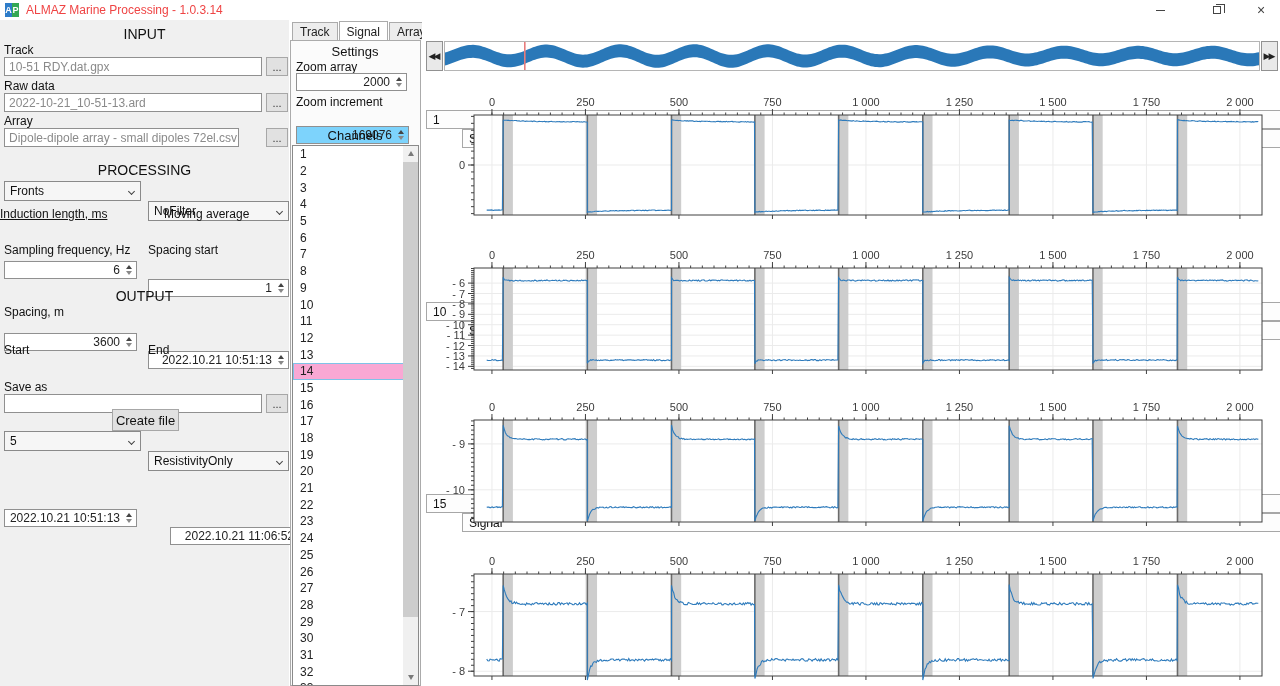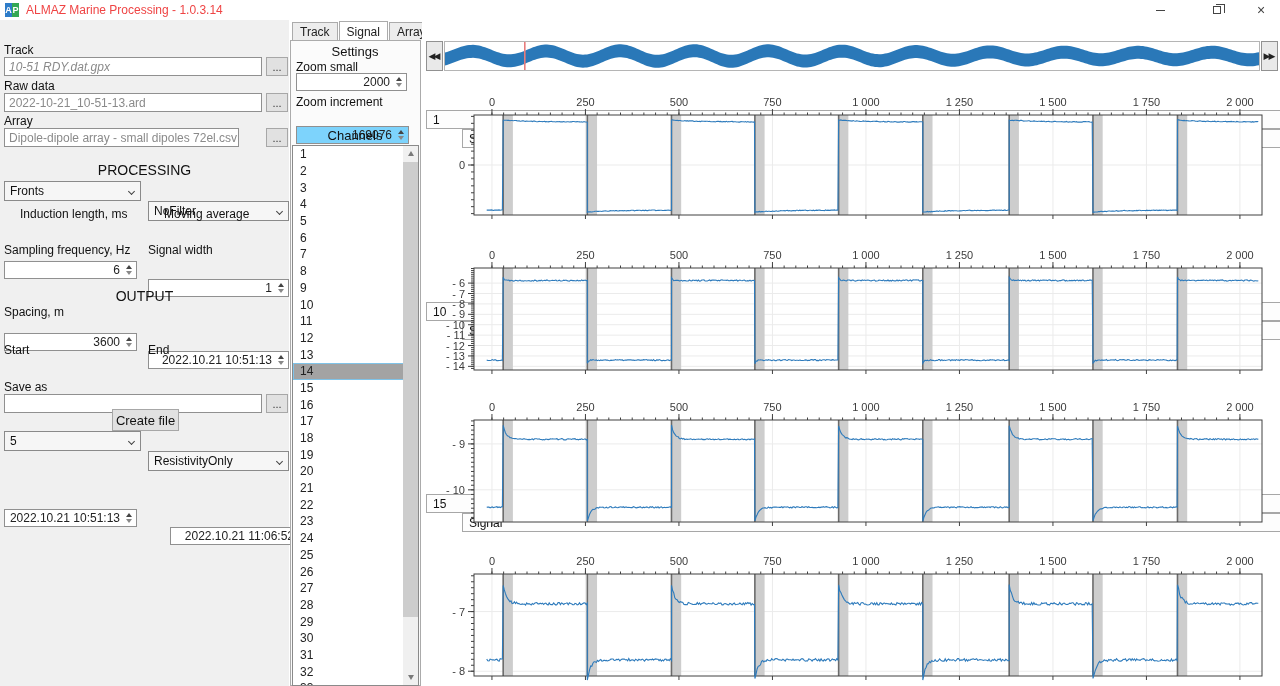--- a/index.html
+++ b/index.html
@@ -41,21 +41,21 @@
   #tabstrip { left:292px; top:22px; height:19px; display:flex; }
   .tab { border:1px solid #ababab; border-bottom:none; background:#ededed; padding:2px 7px 0 7px;
     font-size:12px; color:#222; height:18px; margin-right:1px; }
   .tab.sel { background:#fff; height:19px; margin-top:-1px; padding-top:3px; position:relative; z-index:2; }
   #mid-panel { left:290px; top:40px; width:131px; height:646px; background:#fbfbfb; border:1px solid #ababab; border-right:1px solid #ababab; }
   #settings-head { left:290px; top:44px; width:130px; text-align:center; font-size:13px; color:#111; }
   .mid-label { font-size:12px; color:#111; }
   #channels-head { left:290px; top:128px; width:130px; text-align:center; font-size:13px; color:#111; }
   #channel-list { left:292px; top:145px; width:127px; height:541px; background:#fff; border:1px solid #8a8a8a; overflow:hidden; }
   .ch-item { height:16.7px; padding-left:6px; font-size:12px; color:#222; display:flex; align-items:center; border:1px solid transparent; }
-  .ch-item.sel { background:#a3a3a3; border:1px solid #7fc3e8; }
+  .ch-item.sel { background:#f9a8d4; border:1px solid #7fc3e8; }
   #ch-scroll { position:absolute; right:0; top:0; width:15px; height:100%; background:#f0f0f0; }
   .sb-btn { position:absolute; left:0; width:15px; height:15px; display:flex; align-items:center; justify-content:center; }
   .sb-up { top:0; } .sb-dn { bottom:0; }
   .tri-up { width:0;height:0;border-left:3.5px solid transparent;border-right:3.5px solid transparent;border-bottom:5px solid #7a7a7a; }
   .tri-dn { width:0;height:0;border-left:3.5px solid transparent;border-right:3.5px solid transparent;border-top:5px solid #7a7a7a; }
   #ch-thumb { position:absolute; left:0; top:16px; width:15px; height:455px; background:#cdcdcd; }
   
   #charts { left:422px; top:20px; width:858px; height:666px; background:#fff; }
   .nav-btn { background:#e9e9e9; border:1px solid #919191; width:17px; height:30px; display:flex;
     align-items:center; justify-content:center; font-size:9px; color:#222; letter-spacing:-2px; padding-right:2px;}
@@ -76,23 +76,24 @@
   <div id="btn-min" class="winbtn abs">
       <span></span>
     </div>
   <div id="btn-restore" class="winbtn abs">
       <span class="r1"></span>
     </div>
   <div id="btn-close" class="winbtn abs">×</div>
 </div>
 
 <div id="left-panel" class="abs">
+  <div class="sec-head abs" style="left:0;top:6px;">INPUT</div>
 
   <div class="fld-label abs" style="left:4px;top:23px;">Track</div>
-  <div class="txtbox abs" style="left:4px;top:37px;width:258px;font-style:italic;">10-51 RDY.dat.gpx</div>
+  <div class="txtbox abs" style="left:4px;top:37px;width:258px;">10-51 RDY.dat.gpx</div>
   <div class="browse abs" style="left:266px;top:37px;">...</div>
 
   <div class="fld-label abs" style="left:4px;top:59px;">Raw data</div>
   <div class="txtbox abs" style="left:4px;top:73px;width:258px;">2022-10-21_10-51-13.ard</div>
   <div class="browse abs" style="left:266px;top:73px;">...</div>
 
   <div class="fld-label abs" style="left:4px;top:94px;">Array</div>
   <div class="txtbox abs" style="left:4px;top:108px;width:235px;">Dipole-dipole array - small dipoles 72el.csv</div>
   <div class="browse abs" style="left:266px;top:108px;">...</div>
 
@@ -100,21 +101,21 @@
 
   <div class="combo abs" style="left:4px;top:161px;width:137px;">
     <span>Fronts</span>
     <span class="chev"></span>
   </div>
   <div class="combo abs" style="left:148px;top:161px;width:141px;">
     <span>NoFilter</span>
     <span class="chev"></span>
   </div>
 
-  <div class="fld-label abs" style="left:20px;top:187px;">Induction length, ms</div>
+  <div class="fld-label abs" style="left:0;top:187px;text-decoration:underline;">Induction length, ms</div>
   <div class="numbox abs" style="left:4px;top:201px;width:133px;">
     <span>6</span>
     <span class="spin">
         <span class="up"></span>
         <span class="dn"></span>
       </span>
   </div>
   <div class="fld-label abs" style="left:148px;top:187px;padding-left:16px;">Moving average</div>
   <div class="numbox abs" style="left:148px;top:201px;width:141px;">
     <span>1</span>
@@ -125,21 +126,21 @@
   </div>
 
   <div class="fld-label abs" style="left:4px;top:223px;">Sampling frequency, Hz</div>
   <div class="numbox abs" style="left:4px;top:237px;width:133px;">
     <span>3600</span>
     <span class="spin">
         <span class="up"></span>
         <span class="dn"></span>
       </span>
   </div>
-  <div class="fld-label abs" style="left:148px;top:223px;">Signal width</div>
+  <div class="fld-label abs" style="left:148px;top:223px;">Spacing start</div>
   <div class="numbox abs" style="left:148px;top:237px;width:141px;">
     <span>2022.10.21 10:51:13</span>
     <span class="spin">
         <span class="up"></span>
         <span class="dn"></span>
       </span>
   </div>
 
   <div class="sec-head abs" style="left:0;top:268px;">OUTPUT</div>
 
@@ -178,21 +179,21 @@
 </div>
 
 <div id="tabstrip" class="abs">
     <div class="tab">Track</div>
     <div class="tab sel">Signal</div>
     <div class="tab">Array</div>
     <div class="tab">Output</div>
   </div>
 <div id="mid-panel" class="abs"></div>
 <div id="settings-head" class="abs">Settings</div>
-<div class="mid-label abs" style="left:296px;top:60px;">Zoom small</div>
+<div class="mid-label abs" style="left:296px;top:60px;">Zoom array</div>
 <div class="numbox abs" style="left:296px;top:73px;width:111px;background:#fff;">
   <span>2000</span>
   <span class="spin">
       <span class="up"></span>
       <span class="dn"></span>
     </span>
 </div>
 <div class="mid-label abs" style="left:296px;top:95px;">Zoom increment</div>
 <div class="numbox abs" style="left:296px;top:108px;width:113px;background:#7dd3fc;">
   <span>169076</span>

